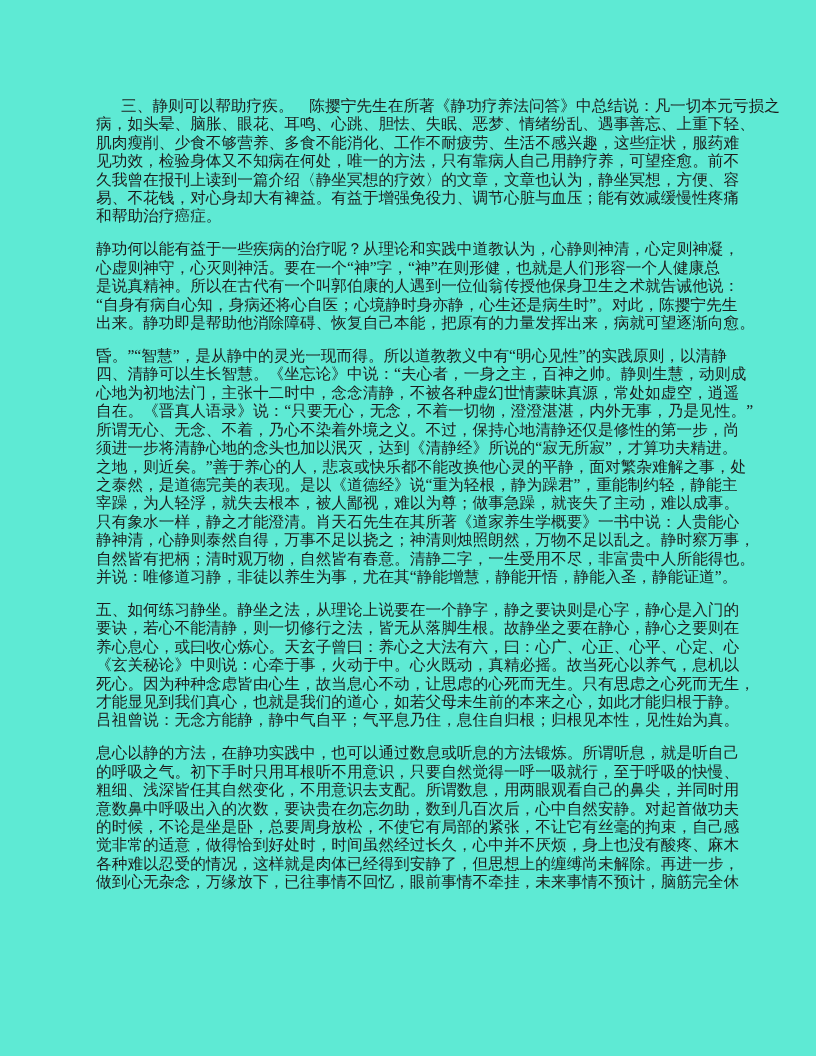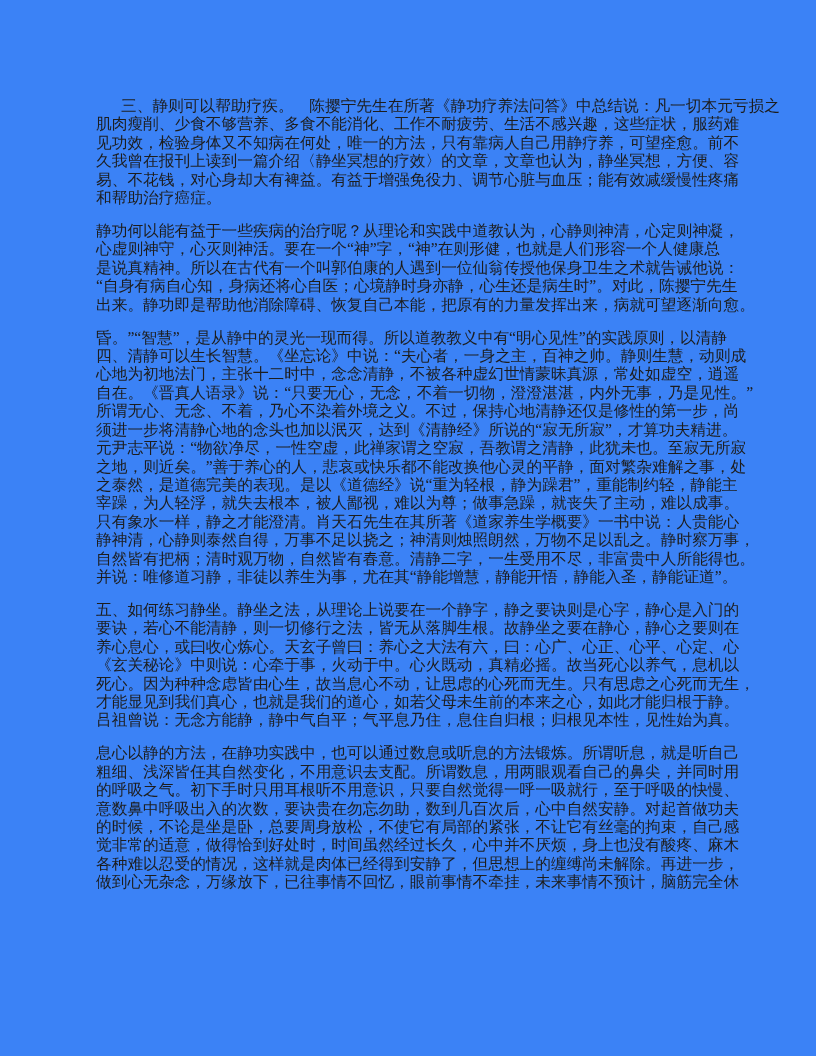--- a/index.html
+++ b/index.html
@@ -5,21 +5,21 @@
   html, body {
     margin: 0;
     padding: 0;
     background: #e8e8e8;
   }
   .page {
     position: relative;
     width: 816px;
     height: 1056px;
     margin: 0 auto;
-    background: #3b82f6;
+    background: #5eead4;
     overflow: hidden;
     font-family: "Liberation Serif", "DejaVu Serif", serif;
   }
   .content {
     position: absolute;
     left: 96px;
     top: 97px;
     width: 640px;
     color: #1d1d1d;
   }
@@ -40,62 +40,62 @@
     padding-left: 25px;
   }
 </style>
 </head>
 <body>
 
 <div class="page">
   <div class="content" style="color: rgb(29, 29, 29);">
       <div class="para">
         <div class="line fl-indent">三、静则可以帮助疗疾。　陈撄宁先生在所著《静功疗养法问答》中总结说：凡一切本元亏损之</div>
+        <div class="line">病，如头晕、脑胀、眼花、耳鸣、心跳、胆怯、失眠、恶梦、情绪纷乱、遇事善忘、上重下轻、</div>
         <div class="line">肌肉瘦削、少食不够营养、多食不能消化、工作不耐疲劳、生活不感兴趣，这些症状，服药难</div>
         <div class="line">见功效，检验身体又不知病在何处，唯一的方法，只有靠病人自己用静疗养，可望痊愈。前不</div>
         <div class="line">久我曾在报刊上读到一篇介绍〈静坐冥想的疗效〉的文章，文章也认为，静坐冥想，方便、容</div>
         <div class="line">易、不花钱，对心身却大有裨益。有益于增强免役力、调节心脏与血压；能有效减缓慢性疼痛</div>
         <div class="line">和帮助治疗癌症。</div>
       </div>
       <div class="para">
         <div class="line">静功何以能有益于一些疾病的治疗呢？从理论和实践中道教认为，心静则神清，心定则神凝，</div>
         <div class="line">心虚则神守，心灭则神活。要在一个“神”字，“神”在则形健，也就是人们形容一个人健康总</div>
         <div class="line">是说真精神。所以在古代有一个叫郭伯康的人遇到一位仙翁传授他保身卫生之术就告诫他说：</div>
         <div class="line">“自身有病自心知，身病还将心自医；心境静时身亦静，心生还是病生时”。对此，陈撄宁先生</div>
         <div class="line">出来。静功即是帮助他消除障碍、恢复自己本能，把原有的力量发挥出来，病就可望逐渐向愈。</div>
       </div>
       <div class="para">
         <div class="line">昏。”“智慧”，是从静中的灵光一现而得。所以道教教义中有“明心见性”的实践原则，以清静</div>
         <div class="line">四、清静可以生长智慧。《坐忘论》中说：“夫心者，一身之主，百神之帅。静则生慧，动则成</div>
         <div class="line">心地为初地法门，主张十二时中，念念清静，不被各种虚幻世情蒙昧真源，常处如虚空，逍遥</div>
         <div class="line">自在。《晋真人语录》说：“只要无心，无念，不着一切物，澄澄湛湛，内外无事，乃是见性。”</div>
         <div class="line">所谓无心、无念、不着，乃心不染着外境之义。不过，保持心地清静还仅是修性的第一步，尚</div>
         <div class="line">须进一步将清静心地的念头也加以泯灭，达到《清静经》所说的“寂无所寂”，才算功夫精进。</div>
-        <div class="line">元尹志平说：“物欲净尽，一性空虚，此禅家谓之空寂，吾教谓之清静，此犹未也。至寂无所寂</div>
         <div class="line">之地，则近矣。”善于养心的人，悲哀或快乐都不能改换他心灵的平静，面对繁杂难解之事，处</div>
         <div class="line">之泰然，是道德完美的表现。是以《道德经》说“重为轻根，静为躁君”，重能制约轻，静能主</div>
         <div class="line">宰躁，为人轻浮，就失去根本，被人鄙视，难以为尊；做事急躁，就丧失了主动，难以成事。</div>
         <div class="line">只有象水一样，静之才能澄清。肖天石先生在其所著《道家养生学概要》一书中说：人贵能心</div>
         <div class="line">静神清，心静则泰然自得，万事不足以挠之；神清则烛照朗然，万物不足以乱之。静时察万事，</div>
         <div class="line">自然皆有把柄；清时观万物，自然皆有春意。清静二字，一生受用不尽，非富贵中人所能得也。</div>
         <div class="line">并说：唯修道习静，非徒以养生为事，尤在其“静能增慧，静能开悟，静能入圣，静能证道”。</div>
       </div>
       <div class="para">
         <div class="line">五、如何练习静坐。静坐之法，从理论上说要在一个静字，静之要诀则是心字，静心是入门的</div>
         <div class="line">要诀，若心不能清静，则一切修行之法，皆无从落脚生根。故静坐之要在静心，静心之要则在</div>
         <div class="line">养心息心，或曰收心炼心。天玄子曾曰：养心之大法有六，曰：心广、心正、心平、心定、心</div>
         <div class="line">《玄关秘论》中则说：心牵于事，火动于中。心火既动，真精必摇。故当死心以养气，息机以</div>
         <div class="line">死心。因为种种念虑皆由心生，故当息心不动，让思虑的心死而无生。只有思虑之心死而无生，</div>
         <div class="line">才能显见到我们真心，也就是我们的道心，如若父母未生前的本来之心，如此才能归根于静。</div>
         <div class="line">吕祖曾说：无念方能静，静中气自平；气平息乃住，息住自归根；归根见本性，见性始为真。</div>
       </div>
       <div class="para">
         <div class="line">息心以静的方法，在静功实践中，也可以通过数息或听息的方法锻炼。所谓听息，就是听自己</div>
+        <div class="line">的呼吸之气。初下手时只用耳根听不用意识，只要自然觉得一呼一吸就行，至于呼吸的快慢、</div>
         <div class="line">粗细、浅深皆任其自然变化，不用意识去支配。所谓数息，用两眼观看自己的鼻尖，并同时用</div>
-        <div class="line">的呼吸之气。初下手时只用耳根听不用意识，只要自然觉得一呼一吸就行，至于呼吸的快慢、</div>
         <div class="line">意数鼻中呼吸出入的次数，要诀贵在勿忘勿助，数到几百次后，心中自然安静。对起首做功夫</div>
         <div class="line">的时候，不论是坐是卧，总要周身放松，不使它有局部的紧张，不让它有丝毫的拘束，自己感</div>
         <div class="line">觉非常的适意，做得恰到好处时，时间虽然经过长久，心中并不厌烦，身上也没有酸疼、麻木</div>
         <div class="line">各种难以忍受的情况，这样就是肉体已经得到安静了，但思想上的缠缚尚未解除。再进一步，</div>
         <div class="line">做到心无杂念，万缘放下，已往事情不回忆，眼前事情不牵挂，未来事情不预计，脑筋完全休</div>
       </div>
     </div>
 </div>
 
 </body></html>

